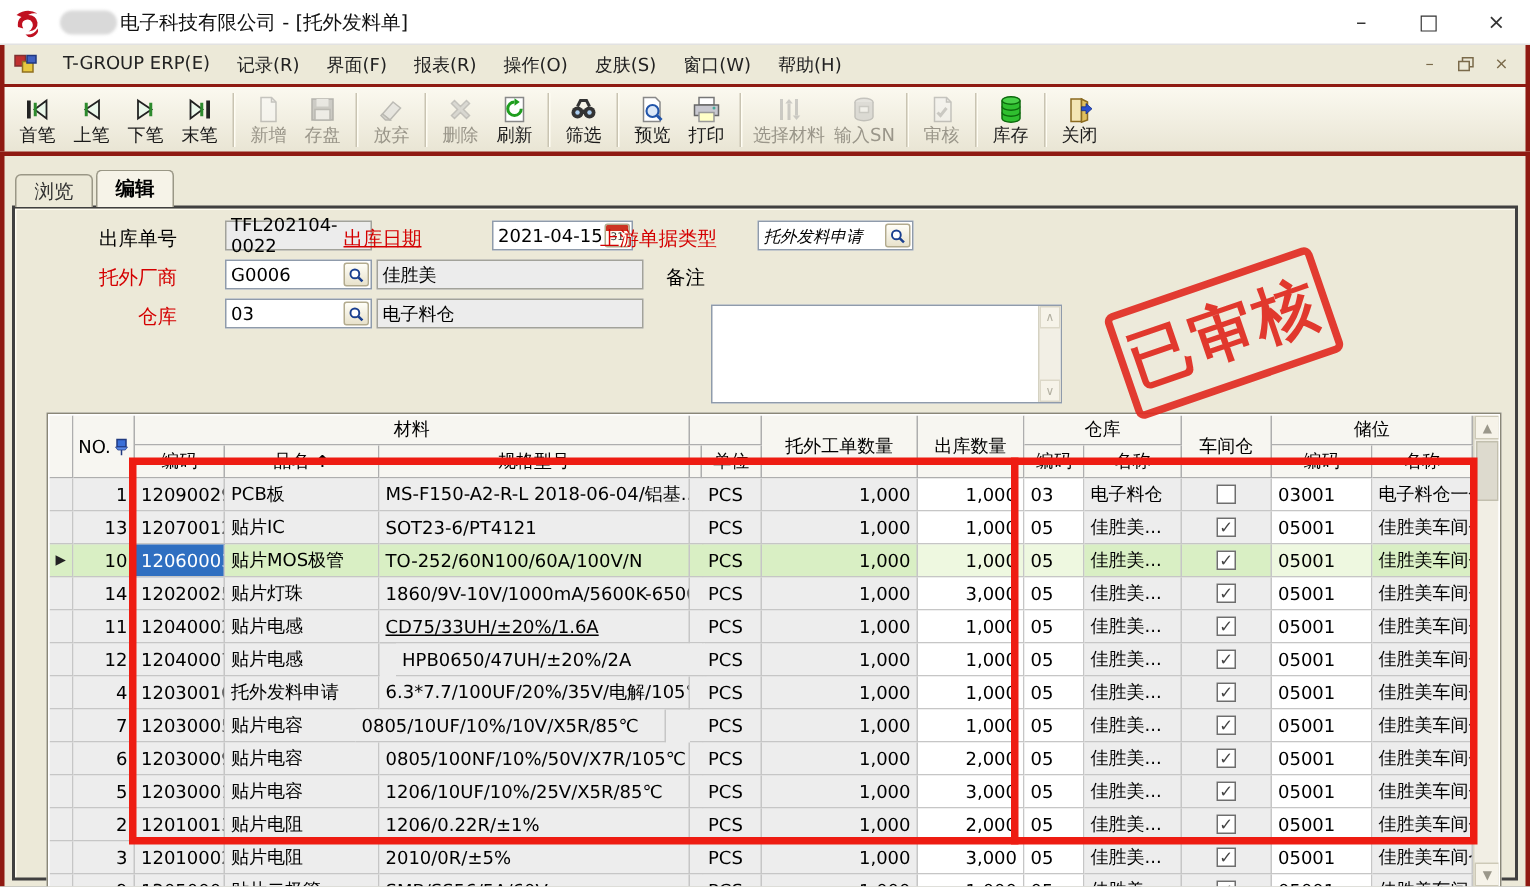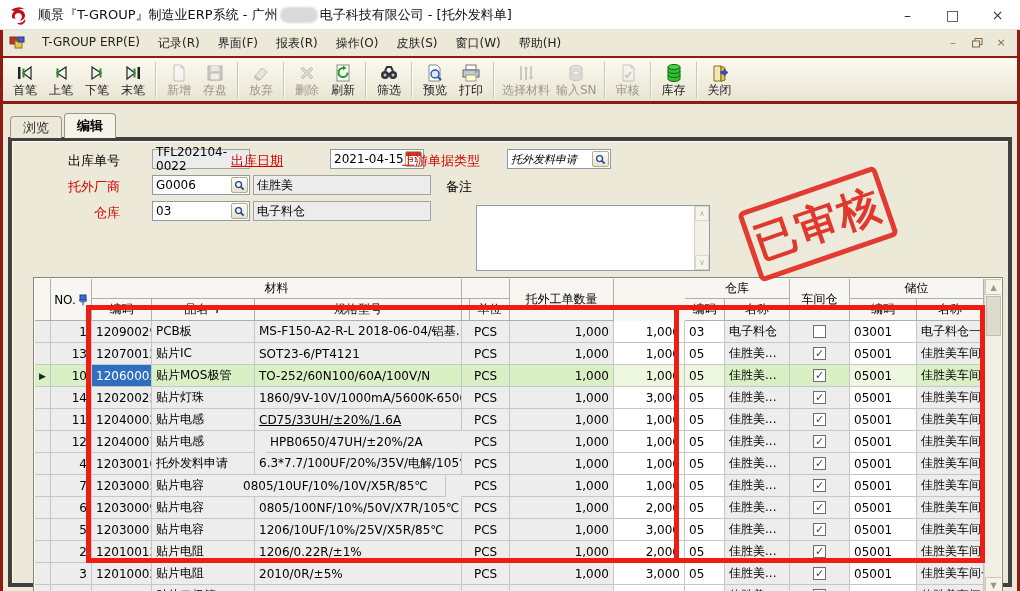--- a/index.html
+++ b/index.html
@@ -36,21 +36,21 @@
   .tb-btn .tb-label{font-size:12px; color:#1a1a1a; white-space:nowrap; line-height:13px;}
   .tb-btn.disabled .tb-label{color:#9a968a;}
   .tb-btn.disabled .tb-ico{opacity:.45; filter:grayscale(1);}
   .tb-sep{width:2px; height:36px; margin:0 4px; border-left:1px solid #c9c4b2; border-right:1px solid #fffdf4;}
 
   
   .content{position:absolute; left:0; top:104px; width:1020px; height:487px; background:var(--beige); border-left:3px solid var(--maroon); border-right:3px solid var(--maroon);}
   .tab{position:absolute; top:9px; height:25px; padding:0 12px; font-size:13px; background:var(--beige); border:1px solid #9a9786; border-bottom:none; border-radius:4px 4px 0 0; display:flex; align-items:center; z-index:3;}
   .tab.browse{left:7px; top:12px; height:22px; color:#333;}
   .tab.edit{left:61px; font-weight:bold; background:var(--beige-light);}
-  .formbox{position:absolute; left:5px; top:33px; width:1004px; height:450px; border:4px solid #404040; box-shadow:inset 1px 1px 0 #fffdf2; background:var(--beige);}
+  .formbox{position:absolute; left:5px; top:33px; width:1004px; height:450px; border:2px solid #404040; box-shadow:inset 1px 1px 0 #fffdf2; background:var(--beige);}
 
   .flabel{position:absolute; font-size:13px; color:#000; text-align:right; white-space:nowrap;}
   .flabel.req{color:var(--red);}
   .finput{position:absolute; height:20px; border:1px solid #8f9bab; background:#fff; font-size:12px; color:#000; padding:2px 3px; display:flex; align-items:center;margin-left:28px;}
   .finput.readonly{background:#ececec; border-color:#a2a29a;}
   .lookup-btn{position:absolute; right:1px; top:1px; width:17px; height:16px; background:linear-gradient(#fffef7,#e8e2cc); border:1px solid #b3ab8e; border-radius:2px; display:flex; align-items:center; justify-content:center;}
   .cal-btn{position:absolute; right:1px; top:1px; width:17px; height:16px; background:#fffdf4; border:1px solid #b3ab8e; border-radius:2px; overflow:hidden; font-size:7px; text-align:center; line-height:14px; color:#333;}
   .cal-btn .cal-top{position:absolute; left:0; top:0; width:100%; height:4px; background:#cc3322;}
   .remark-area{position:absolute; left:464px; top:64px; width:234px; height:66px; background:#fff; border:1px solid #8f9bab;}
   .remark-scroll{position:absolute; right:0; top:0; width:15px; height:100%; background:#f2efe5; border-left:1px solid #d5d2c2; display:flex; flex-direction:column; justify-content:space-between;}
@@ -93,21 +93,20 @@
 
 <div id="window">
 
   <div class="titlebar">
     <svg class="logo" viewBox="0 0 22 22">
       <path d="M3 6 Q10 1 17 5 Q12 4 8 8 Z" fill="#c01020"></path>
       <path d="M4 14 Q3 7 10 6 Q16 5.5 17 11 Q17.5 16 11 17 Q15 14.5 13.5 11 Q12 8 8.5 9.5 Q5.5 11 7.5 15 Z" fill="#c01020"></path>
       <path d="M9 19 Q15 19.5 17 15 Q18.5 18 14 20.5 Q11 21.5 9 19 Z" fill="#c01020"></path>
     </svg>
     <div class="title-text">
-      <span>顺景『T-GROUP』制造业ERP系统 - 广州</span>
         <span class="blur-blob"></span>
         <span>电子科技有限公司 - [托外发料单]</span>
     </div>
     <div class="win-controls">
       <div class="win-btn">–</div>
       <div class="win-btn">□</div>
       <div class="win-btn">×</div>
     </div>
   </div>
 
@@ -367,20 +366,21 @@
             <div class="hcell" style="left:57px; top:20px; width:60px; height:22px;">编码</div>
             <div class="hcell" style="left:117px; top:20px; width:103px; height:22px;">
               <span>品名</span>
                 <span class="sort-arrow">↑</span>
             </div>
             <div class="hcell" style="left:220px; top:20px; width:207px; height:22px;">规格型号</div>
             <div class="hcell" style="left:427px; top:0; width:48px; height:20px;"></div>
             <div class="hcell" style="left:427px; top:20px; width:8px; height:22px;"></div>
             <div class="hcell" style="left:435px; top:20px; width:40px; height:22px;">单位</div>
             <div class="hcell" style="left:475px; top:0; width:104px; height:42px;">托外工单数量</div>
+            <div class="hcell" style="left:579px; top:0; width:71px; height:42px;">出库数量</div>
             <div class="hcell" style="left:650px; top:0; width:105px; height:20px;">仓库</div>
             <div class="hcell" style="left:650px; top:20px; width:40px; height:22px;">编码</div>
             <div class="hcell" style="left:690px; top:20px; width:65px; height:22px;">名称</div>
             <div class="hcell" style="left:755px; top:0; width:60px; height:42px;">车间仓</div>
             <div class="hcell" style="left:815px; top:0; width:134px; height:20px;">储位</div>
             <div class="hcell" style="left:815px; top:20px; width:67px; height:22px;">编码</div>
             <div class="hcell" style="left:882px; top:20px; width:67px; height:22px;">名称</div>
           </div>
 
           <div class="gbody" id="gbody">

